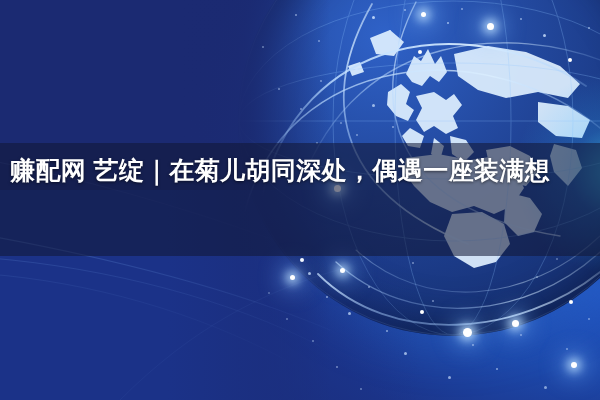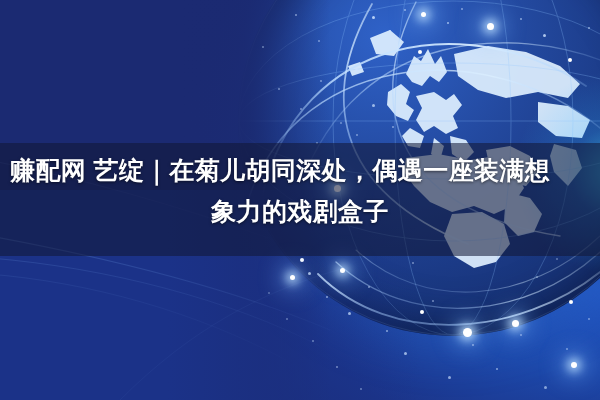--- a/index.html
+++ b/index.html
@@ -265,16 +265,15 @@
     <span class="dot" style="left:268px;top:292px;width:2px;height:2px;opacity:.35;"></span>
     <span class="dot" style="left:412px;top:262px;width:2px;height:2px;opacity:.5;"></span>
     <span class="dot" style="left:536px;top:276px;width:2px;height:2px;opacity:.45;"></span>
     <span class="dot" style="left:556px;top:258px;width:2px;height:2px;opacity:.4;"></span>
   </div>
 
   <div class="caption-band"></div>
 
   <div class="headline">
     <span class="line line-1">赚配网 艺绽｜在菊儿胡同深处，偶遇一座装满想</span>
-    <span class="line line-2">象力的戏剧盒子</span>
   </div>
 
 </div>
 
 </body></html>

